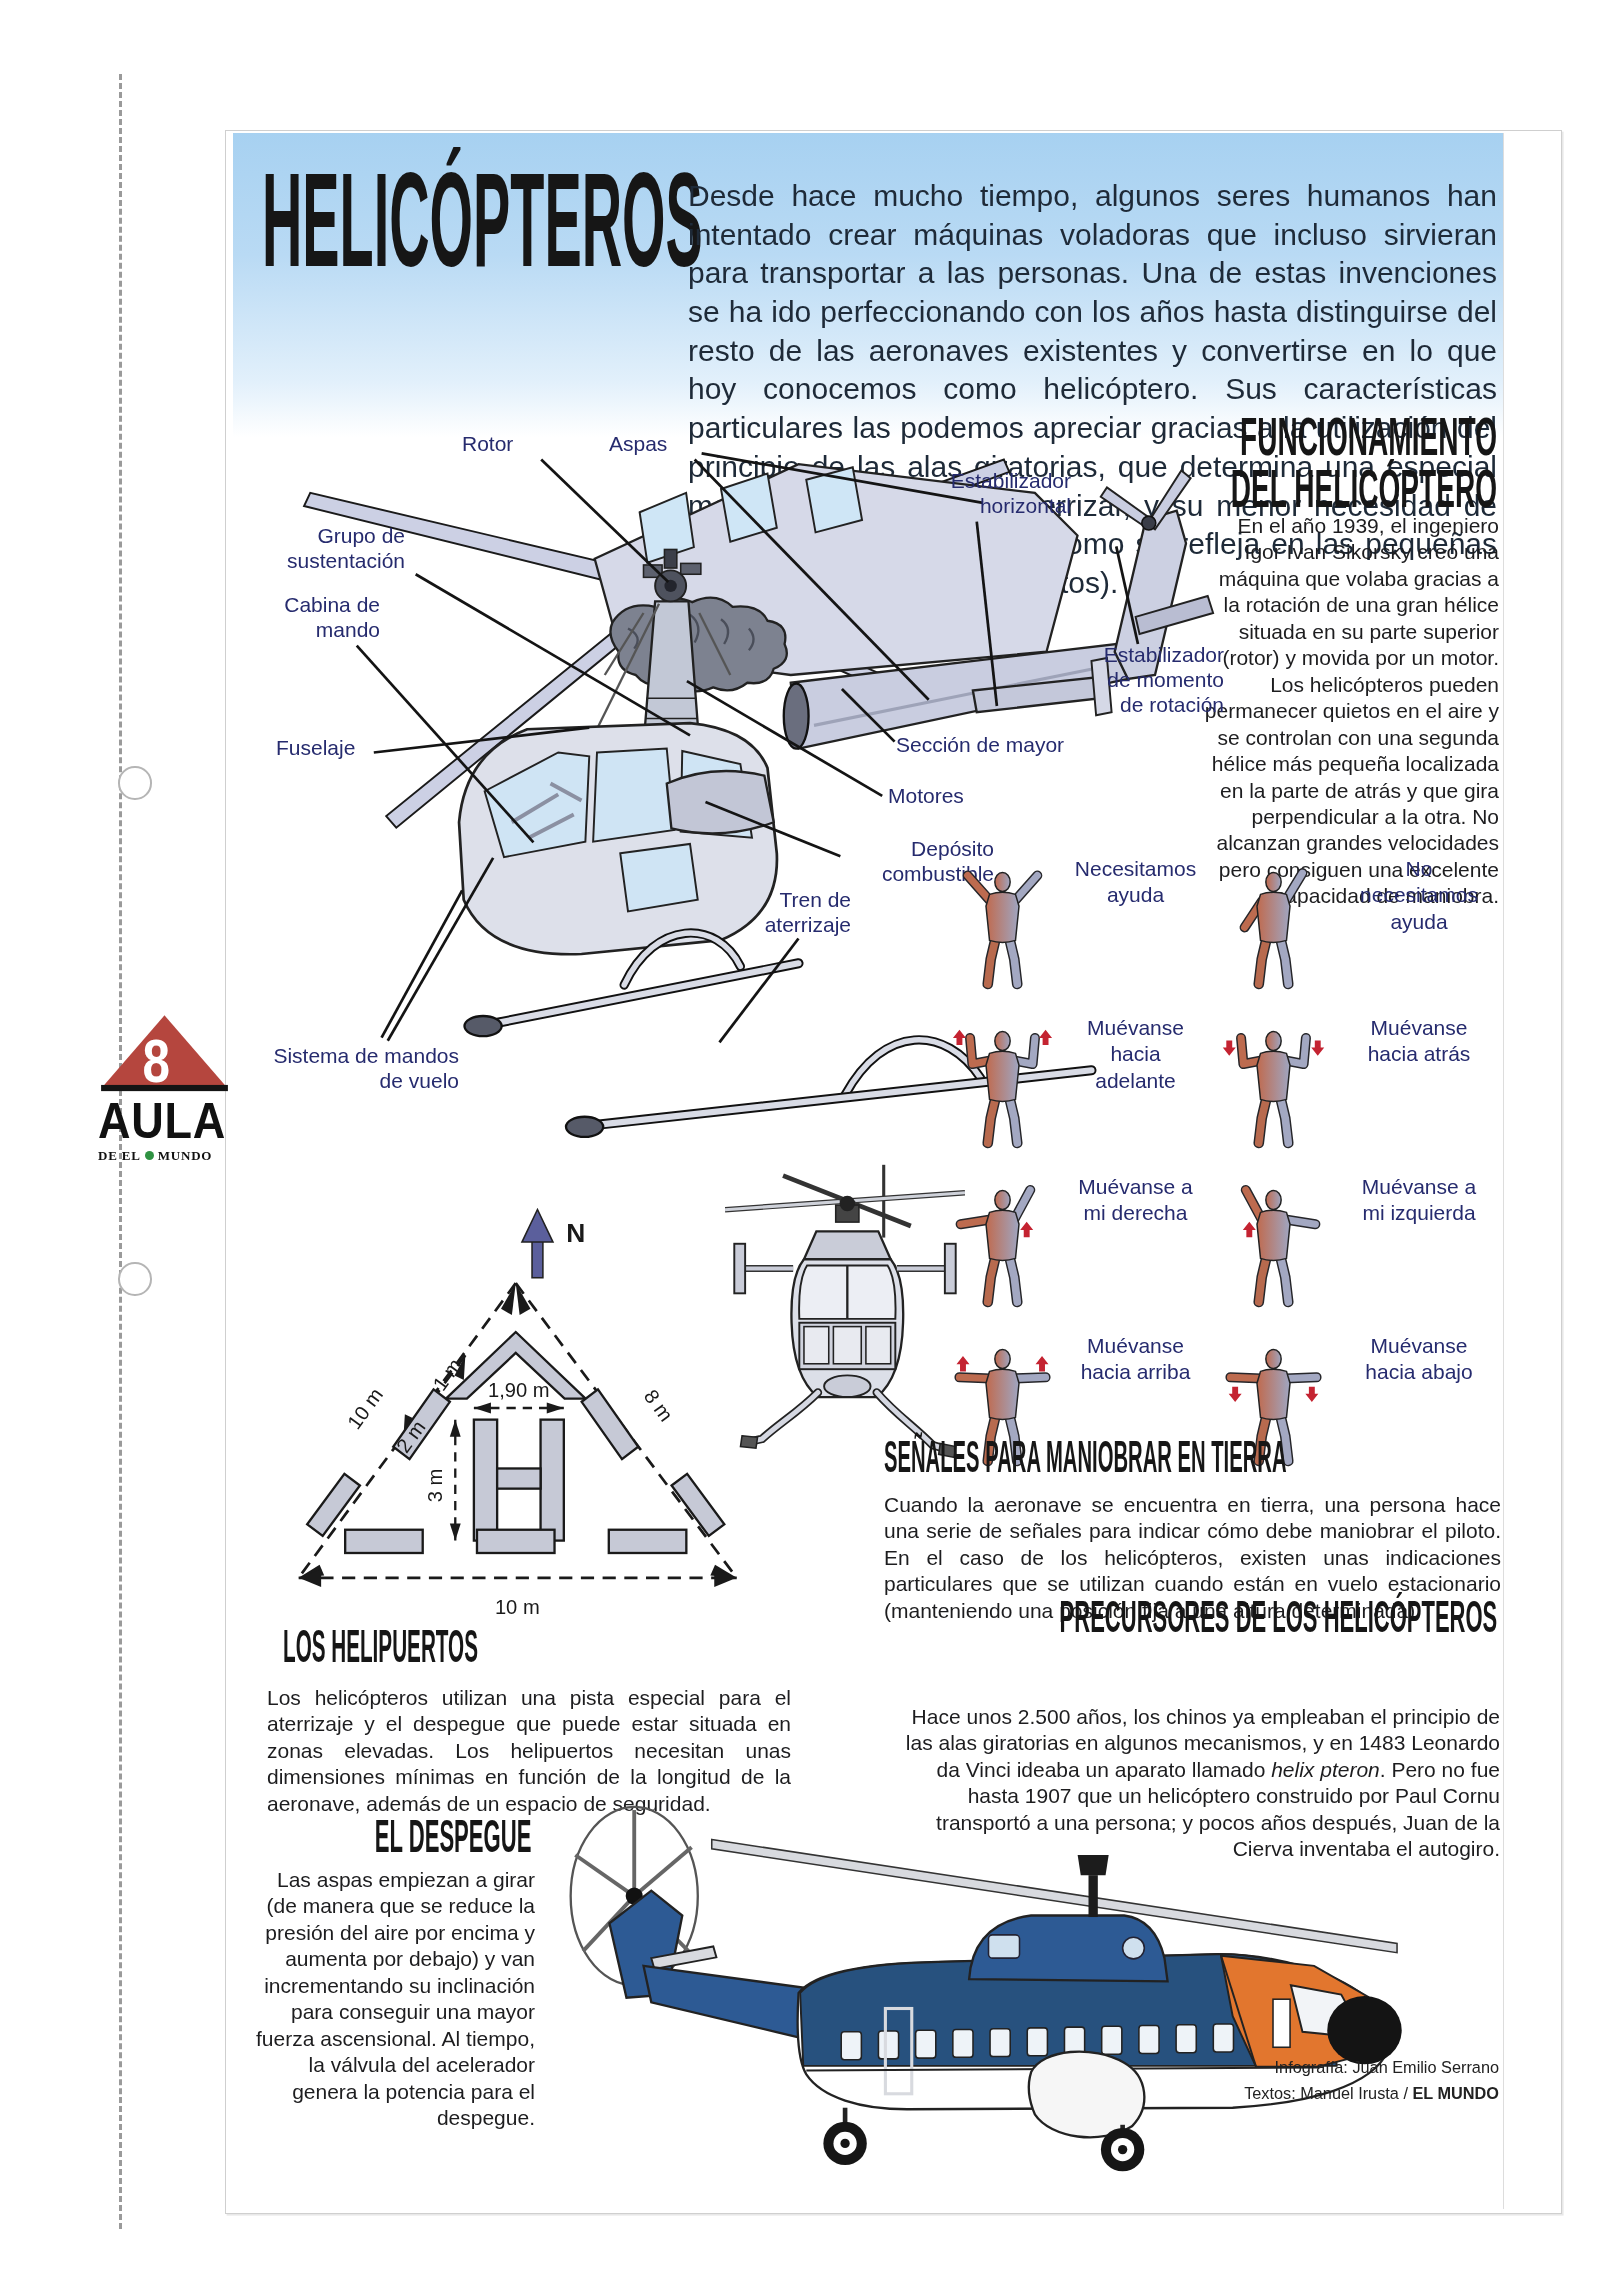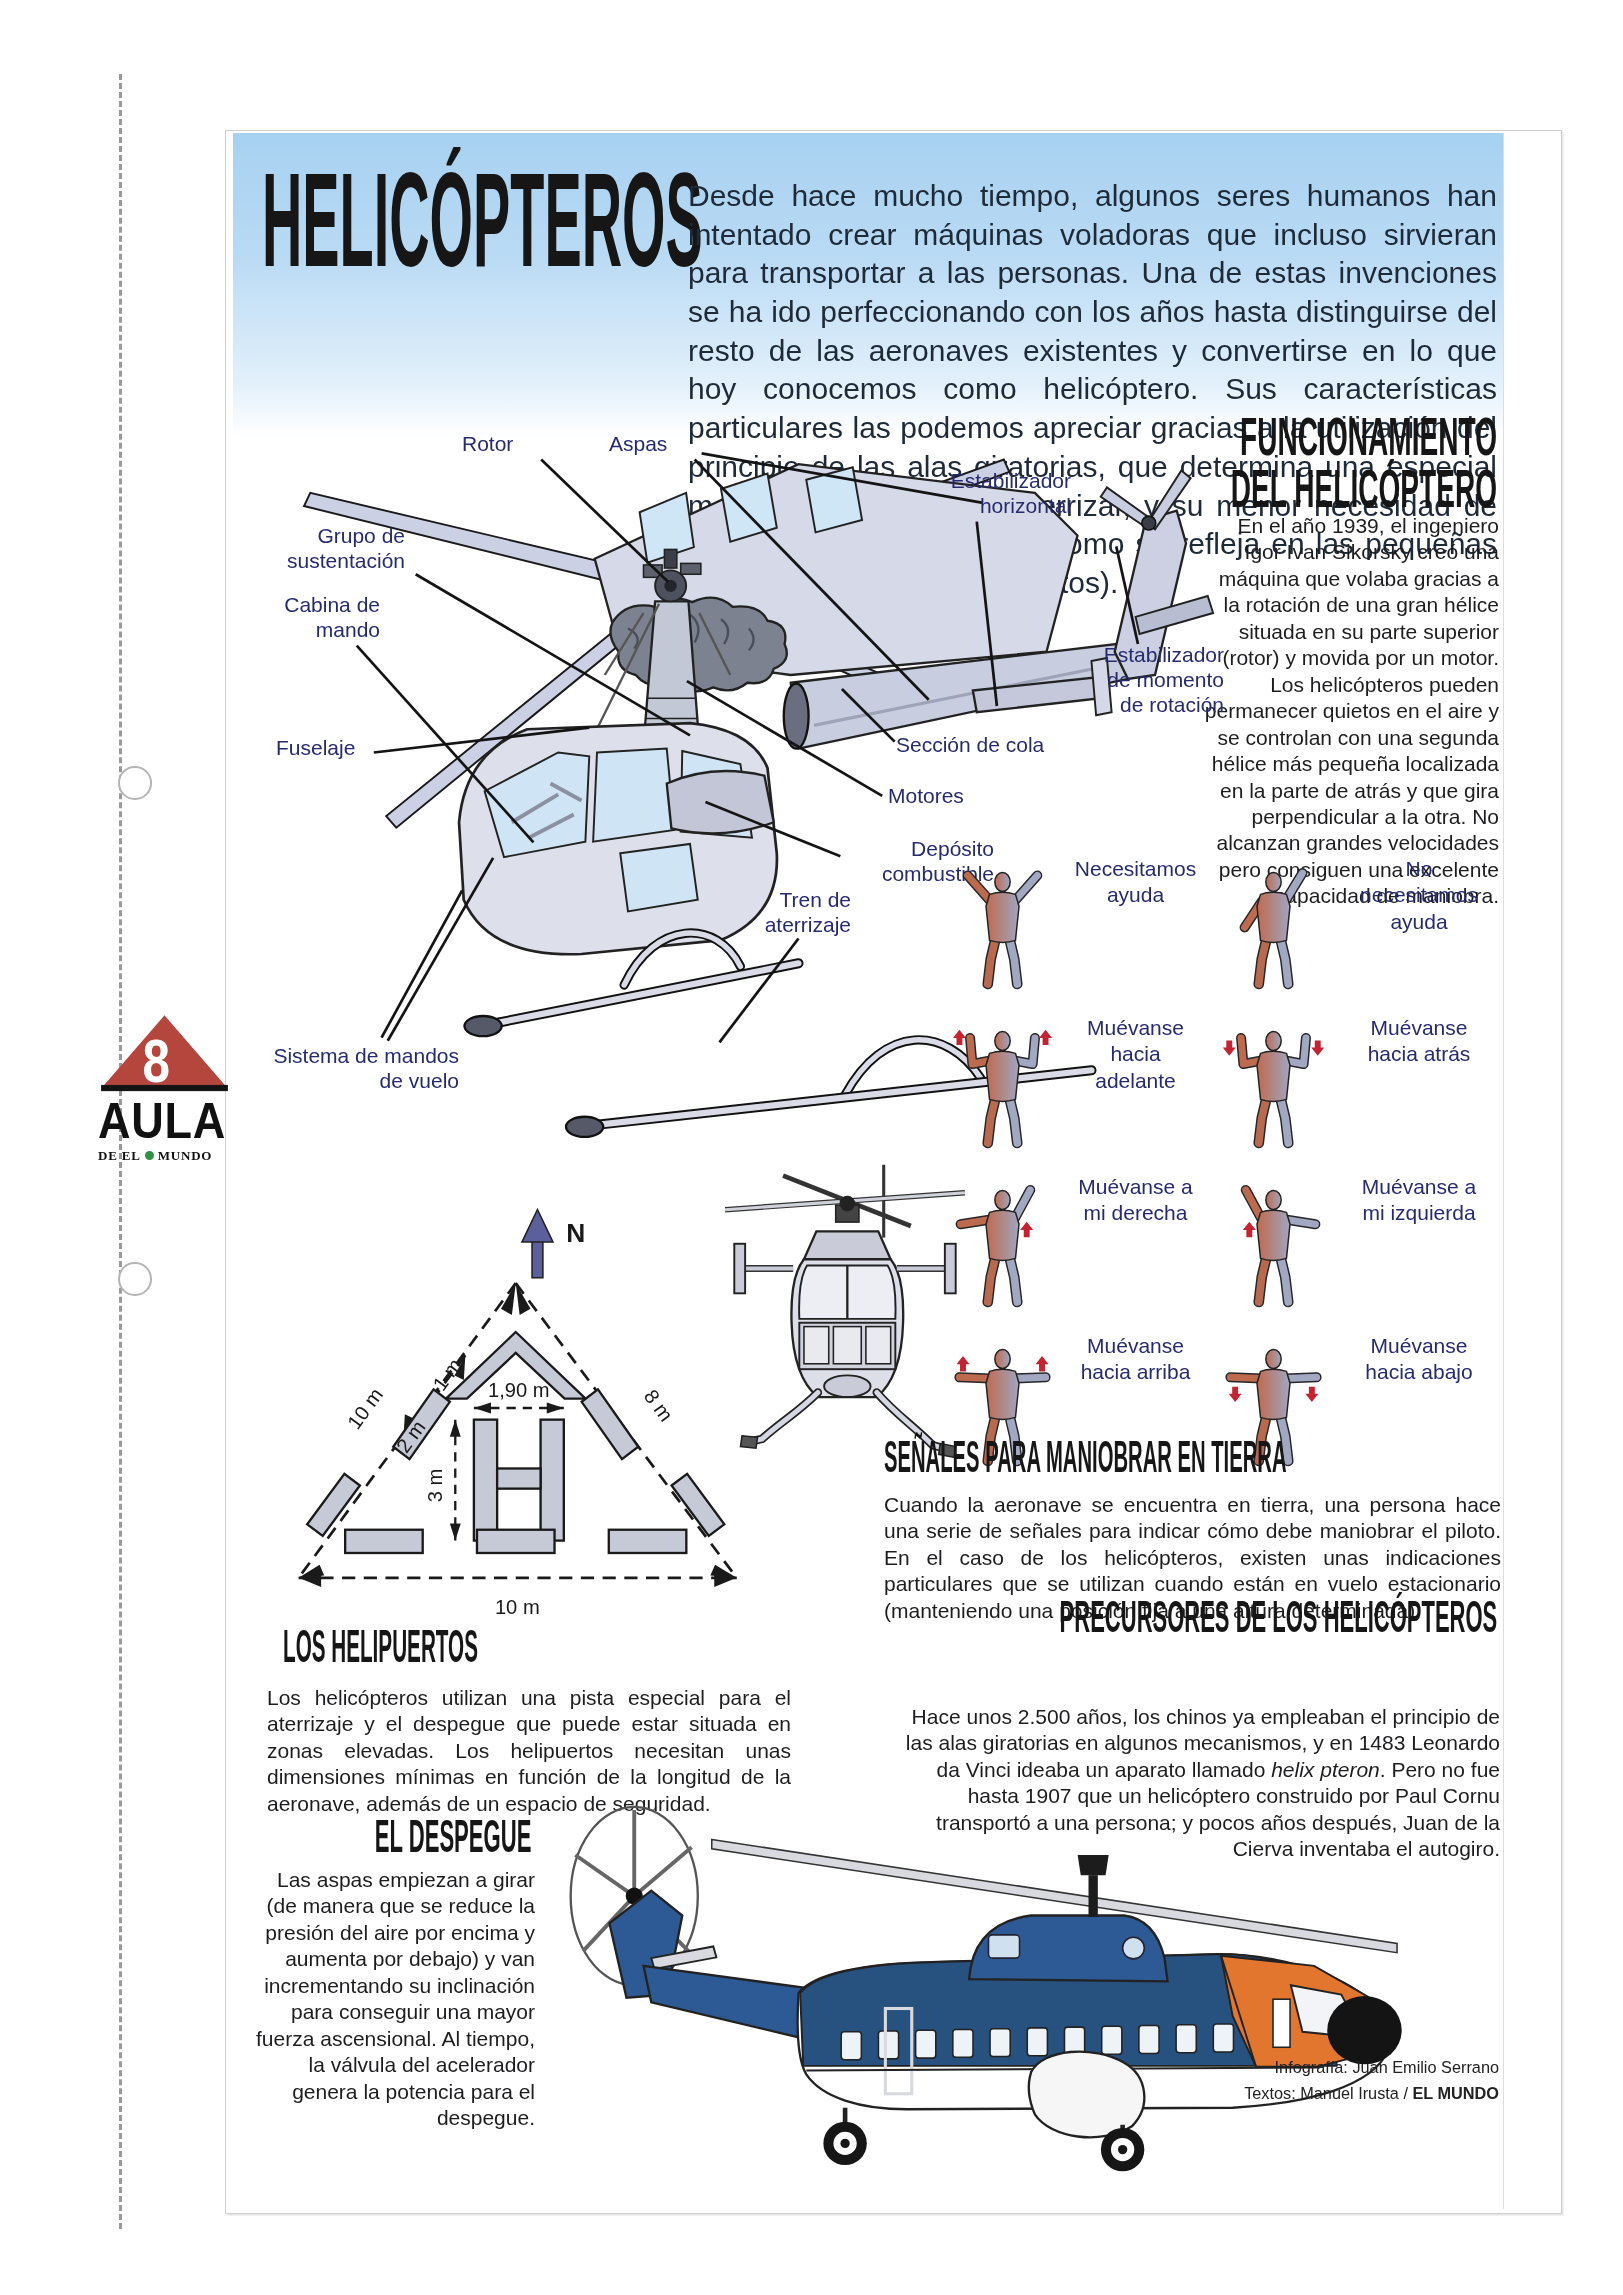--- a/index.html
+++ b/index.html
@@ -175,21 +175,21 @@
     <div class="dlabel center" style="left: 885px; top: 468px; width: 186px;">Estabilizador
 horizontal</div>
     <div class="dlabel center" style="left: 250px; top: 523px; width: 155px;">Grupo de
 sustentación</div>
     <div class="dlabel center" style="left: 256px; top: 592px; width: 124px;">Cabina de
 mando</div>
     <div class="dlabel center" style="left: 1088px; top: 642px; width: 136px;">Estabilizador
 de momento
 de rotación</div>
     <div class="dlabel" style="left: 276px; top: 735px;">Fuselaje</div>
-    <div class="dlabel" style="left: 896px; top: 732px;">Sección de cola</div>
+    <div class="dlabel" style="left: 896px; top: 732px;">Sección de mayor</div>
     <div class="dlabel" style="left: 888px; top: 783px;">Motores</div>
     <div class="dlabel center" style="left: 839px; top: 836px; width: 155px;">Depósito
 combustible</div>
     <div class="dlabel center" style="left: 727px; top: 887px; width: 124px;">Tren de
 aterrizaje</div>
     <div class="dlabel center" style="left: 257px; top: 1043px; width: 202px;">Sistema de mandos
 de vuelo</div>
   </div>
 
 <div class="abs" id="signals-grid" style="left:942px;top:856px;width:561px;">

